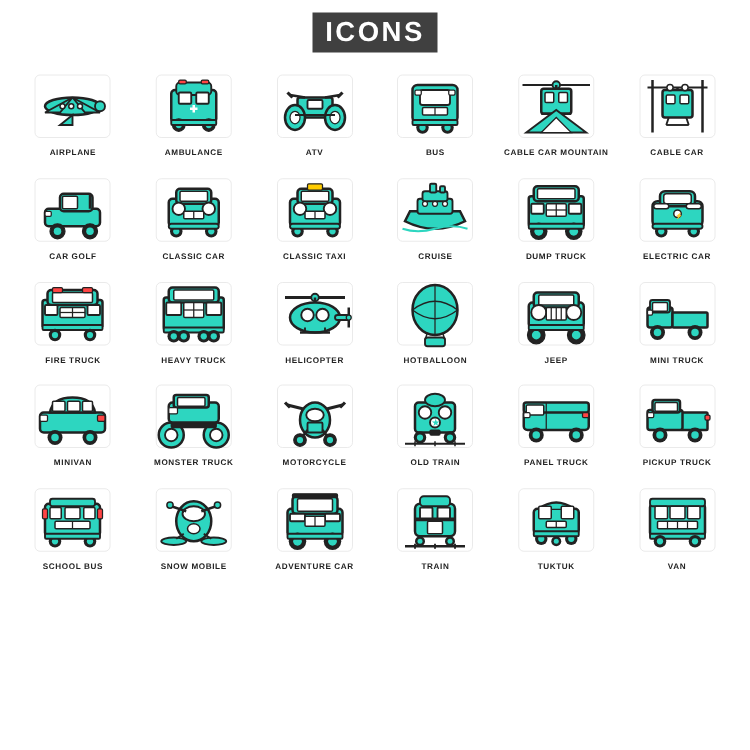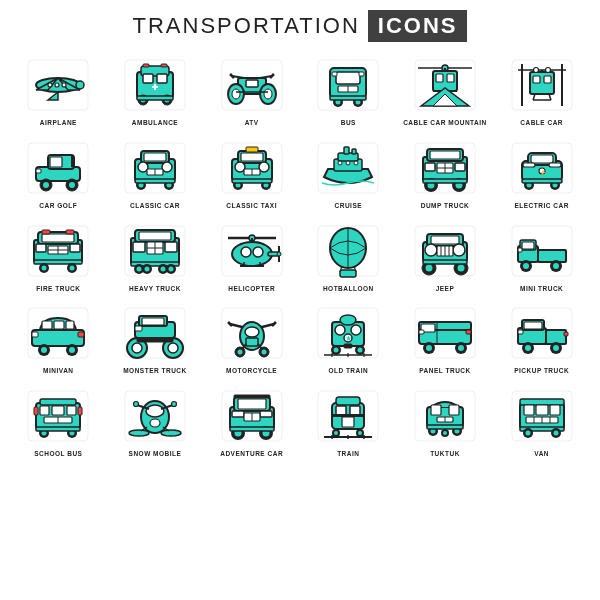--- a/index.html
+++ b/index.html
@@ -72,21 +72,20 @@
     }
     svg {
       overflow: visible;
     }
   </style>
 </head>
 <body>
 
 <div class="page">
   <div class="header">
-    <span class="header-transport">TRANSPORTATION</span>
     <span class="header-icons">ICONS</span>
   </div>
 
   <div class="icons-grid">
 
     <div class="icon-cell">
       <div class="icon-wrap">
         <svg width="64" height="54" viewBox="0 0 64 54">
           <rect x="2" y="2" width="60" height="50" rx="4" fill="white" stroke="#ddd" stroke-width="0.5"></rect>
 

